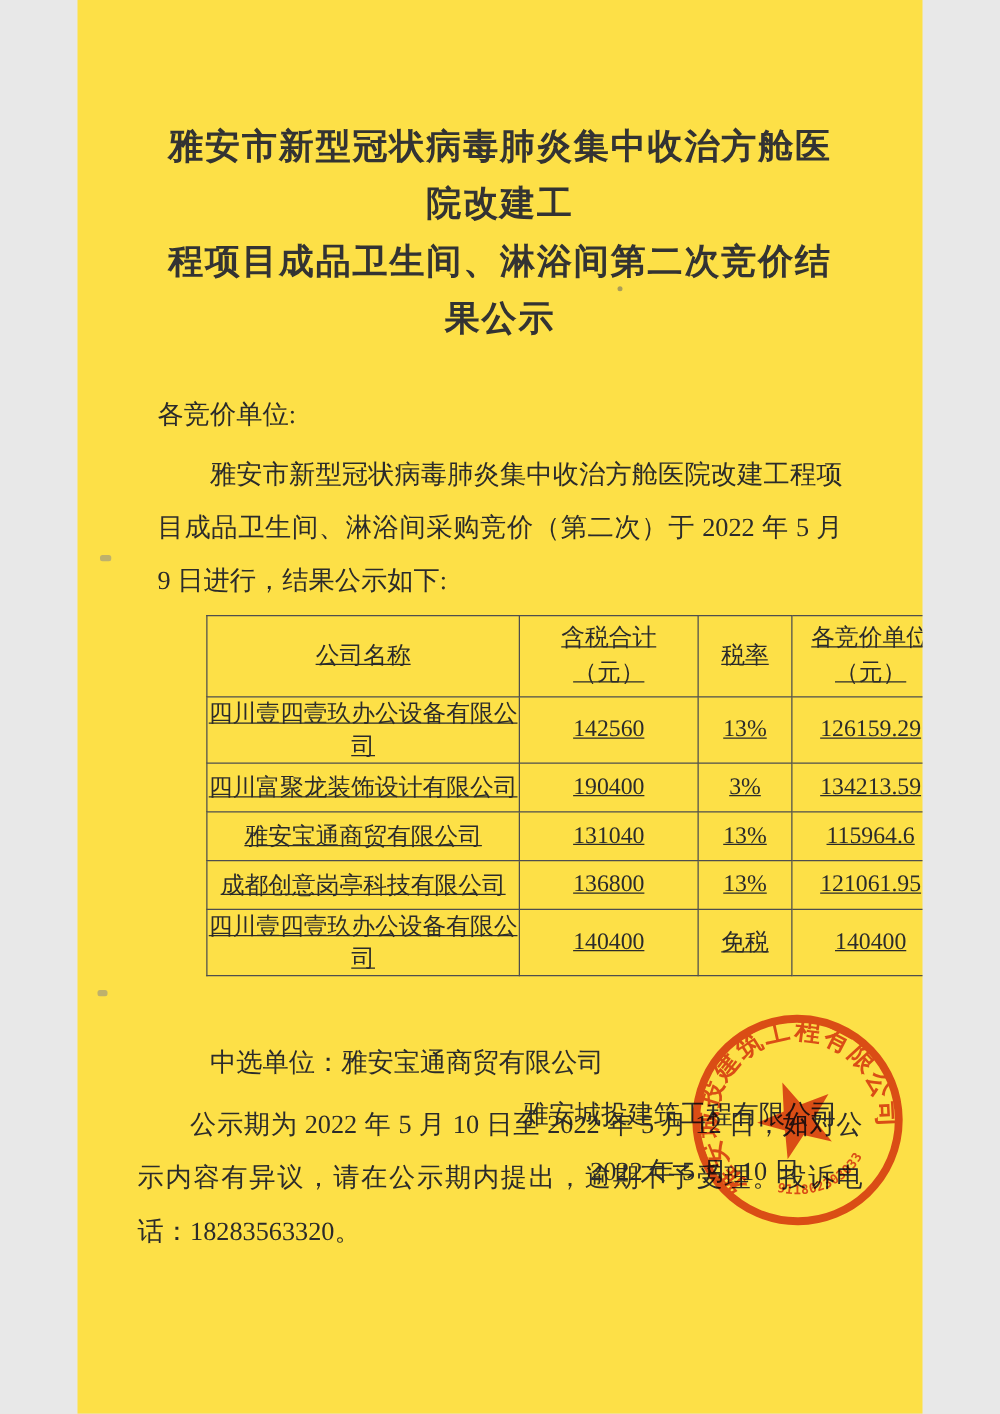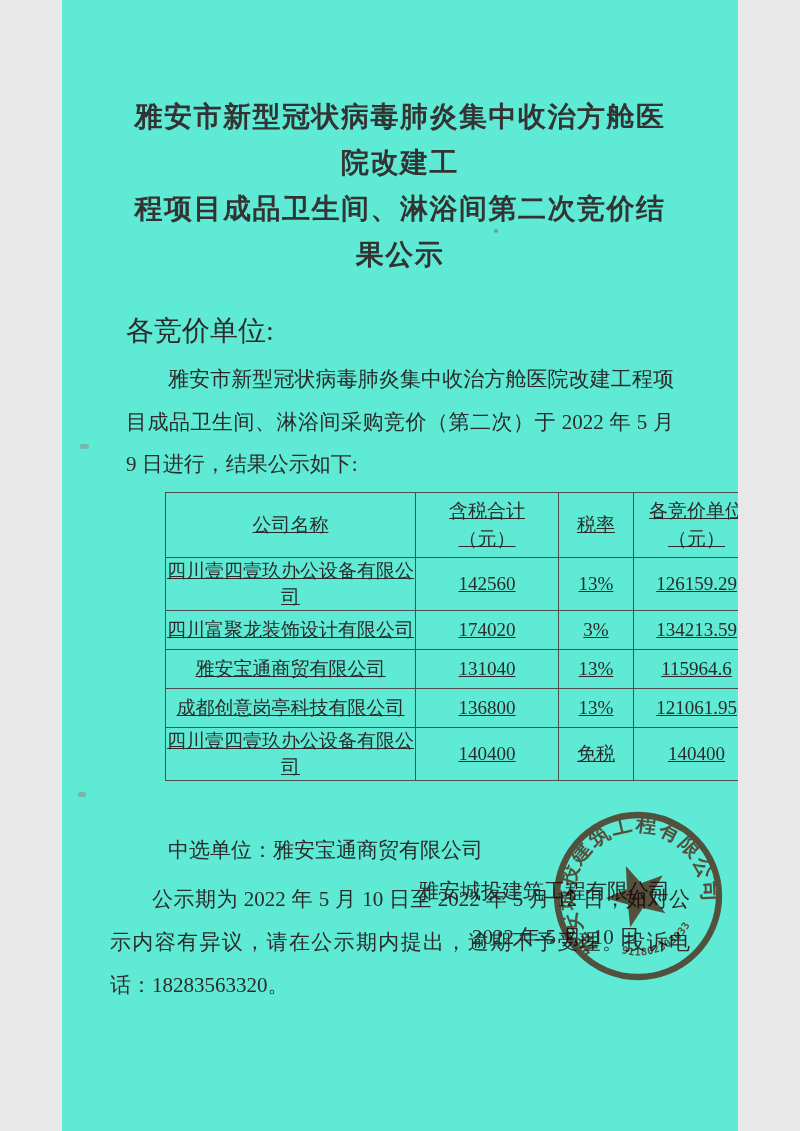--- a/index.html
+++ b/index.html
@@ -1,37 +1,37 @@
 <!DOCTYPE html>
 <html><head>
 <meta charset="utf-8">
 <style>
   html,body { margin:0; padding:0; background:#e8e8e8; }
   .page {
     position:relative;
     width:676px; height:1131px;
     margin:0 auto;
-    background:#5eead4;
+    background:#fde047;
     overflow:hidden;
     font-family:"Liberation Serif","DejaVu Serif",serif;
     color:#2b2b2b;
   }
   .doc-title {
     margin:94px 64px 0;
     text-align:center;
     font-family:"Liberation Sans","DejaVu Sans",sans-serif;
     font-weight:bold;
     font-size:28px;
     line-height:46px;
     letter-spacing:1.5px;
     color:#333;
   }
   .salutation {
     margin:38px 64px 0;
-    font-size:28px;
+    font-size:21px;
     line-height:30px;
   }
   .intro {
     margin:12px 64px 0;
     font-size:21px;
     line-height:42.5px;
     text-indent:2em;
     text-align:justify;
   }
   table.bid-table {
@@ -140,21 +140,21 @@
     </thead>
     <tbody>
         <tr>
           <td>四川壹四壹玖办公设备有限公司</td>
           <td>142560</td>
           <td>13%</td>
           <td>126159.29</td>
         </tr>
         <tr>
           <td>四川富聚龙装饰设计有限公司</td>
-          <td>174020</td>
+          <td>190400</td>
           <td>3%</td>
           <td>134213.59</td>
         </tr>
         <tr>
           <td>雅安宝通商贸有限公司</td>
           <td>131040</td>
           <td>13%</td>
           <td>115964.6</td>
         </tr>
         <tr>

